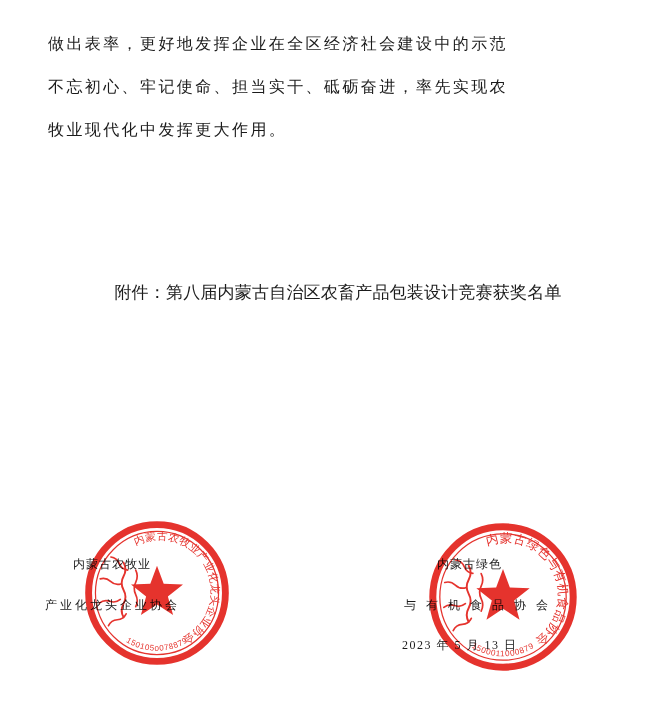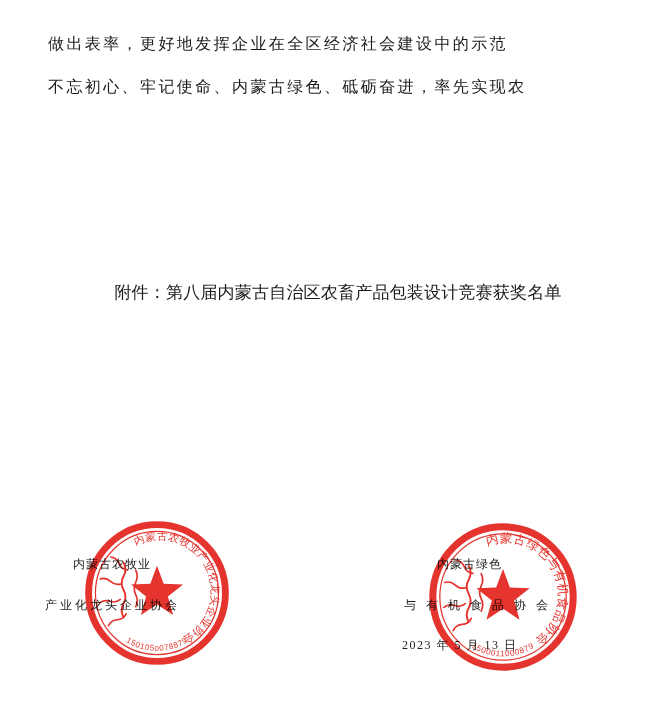--- a/index.html
+++ b/index.html
@@ -20,21 +20,22 @@
   .seal{z-index:2;mix-blend-mode:multiply;opacity:.93}
   .seal text{font-family:"Liberation Sans","DejaVu Sans",sans-serif}
 </style>
 </head>
 <body>
 
 <div>
 
   <div class="abs body-text">
     <div>做出表率，更好地发挥企业在全区经济社会建设中的示范</div>
-    <div>不忘初心、牢记使命、内蒙古绿色、砥砺奋进，率先实现农</div>
+    <div>不忘初心、牢记使命、担当实干、砥砺奋进，率先实现农</div>
+    <div>牧业现代化中发挥更大作用。</div>
   </div>
 
   <div class="abs attachment">附件：第八届内蒙古自治区农畜产品包装设计竞赛获奖名单</div>
 
   <div class="abs org" style="left:73px;top:552px;letter-spacing:1px">内蒙古农牧业</div>
   <div class="abs org" style="left:45px;top:593px;letter-spacing:3px">产业化龙头企业协会</div>
 
   <div class="abs org" style="left:437px;top:552px;letter-spacing:1px">内蒙古绿色</div>
   <div class="abs org" style="left:404px;top:593px;letter-spacing:10px">与有机食品协会</div>
   <div class="abs org" style="left:402px;top:633px;letter-spacing:1.5px">2023 年 5 月 13 日</div>

